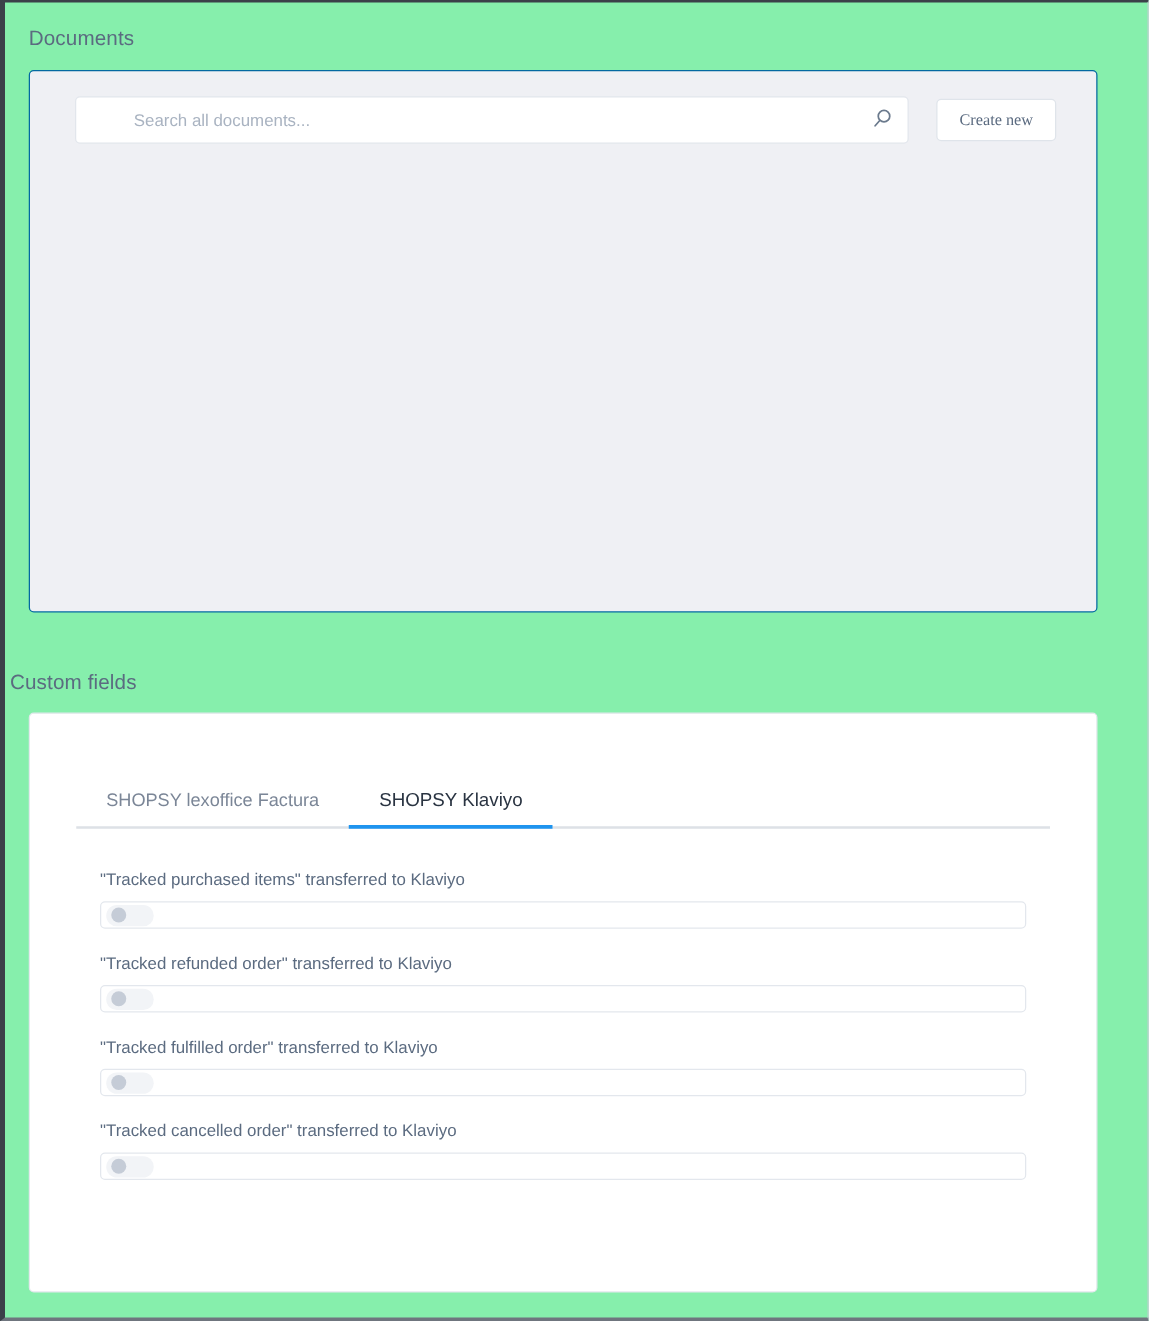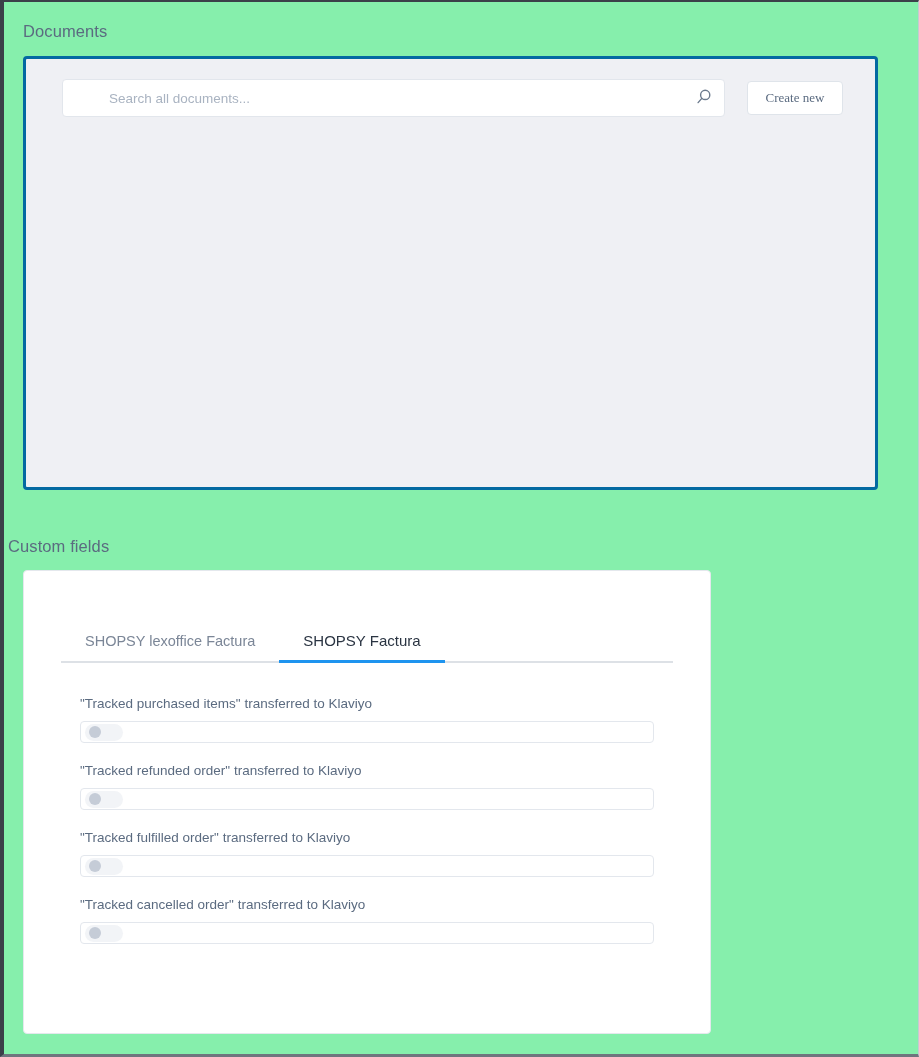--- a/index.html
+++ b/index.html
@@ -43,21 +43,21 @@
   #custom-fields-title { position: absolute; left: 4px; top: 535px; }
 
   
   .documents-card {
     position: absolute;
     left: 19px;
     top: 54px;
     width: 855px;
     height: 434px;
     background: #eff0f4;
-    border: 3px solid #0369a1;
+    border: 1px solid #0369a1;
     border-radius: 4px;
   }
 
   .search-row {
     position: absolute;
     left: 36px;
     top: 20px;
     right: 32px;
     height: 38px;
     display: flex;
@@ -131,21 +131,21 @@
     margin-top: 8px;
     font-size: 13.5px;
     color: #6c7a8c;
   }
 
   
   .custom-card {
     position: absolute;
     left: 19px;
     top: 568px;
-    width: 688px;
+    width: 855px;
     height: 464px;
     background: #ffffff;
     border: 1px solid #e4e8ed;
     border-radius: 4px;
   }
   .tabs {
     position: absolute;
     left: 37px;
     right: 37px;
     top: 46px;
@@ -244,21 +244,21 @@
       <button class="create-btn">Create new</button>
     </div>
 
   </div>
 
   <div id="custom-fields-title" class="section-title">Custom fields</div>
 
   <div class="custom-card">
     <div class="tabs">
       <button class="tab">SHOPSY lexoffice Factura</button>
-      <button class="tab active">SHOPSY Factura</button>
+      <button class="tab active">SHOPSY Klaviyo</button>
     </div>
 
     <div class="fields">
 
       <div class="field-row">
         <div class="field-label">"Tracked purchased items" transferred to Klaviyo</div>
         <div class="toggle-shell">
           <span class="switch">
             <span class="knob"></span>
           </span>

